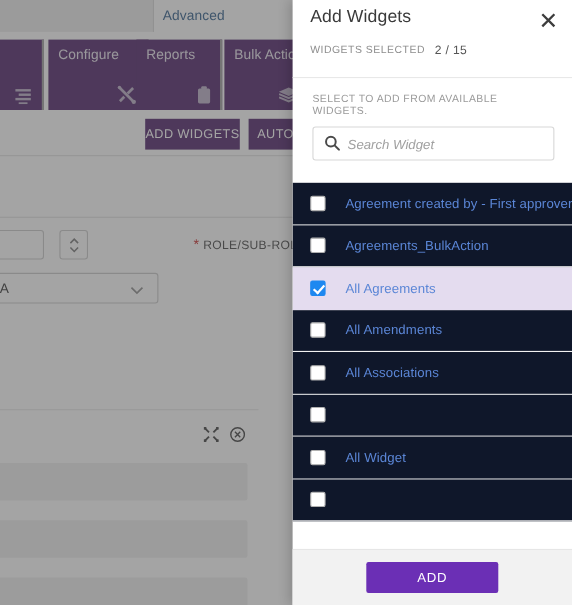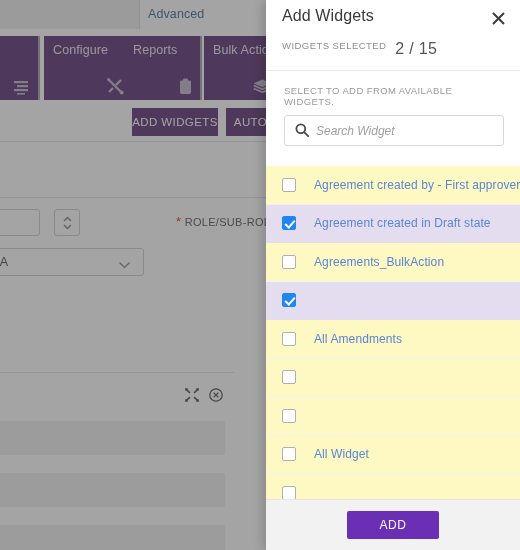--- a/index.html
+++ b/index.html
@@ -123,21 +123,21 @@
 
   .sel-count {
     flex: 0 0 auto; height: 31px;
     padding: 0 16px; display: flex; 
     border-bottom: 1px solid #e8e8e8;
   }
   .sel-count-label {
     font-size: 9.5px; color: #8e8e8e; letter-spacing: .45px; text-transform: uppercase;
   }
   .sel-count-val {
-    font-size: 16px; color: #555; letter-spacing: .3px; margin-left: 9px;
+    font-size: 11px; color: #555; letter-spacing: .3px; margin-left: 9px;
   }
 
   .instr {
     flex: 0 0 auto; padding: 14px 16px 8px 18px;
     font-size: 9.5px; color: #9a9a9a; letter-spacing: .4px; text-transform: uppercase;
   }
 
   .search-wrap { flex: 0 0 auto; padding: 0 16px 0 18px; }
   .search-box {
     position: relative; height: 31px;
@@ -161,21 +161,21 @@
     position: relative;
   }
   .list-wrap::-webkit-scrollbar { width: 5px; }
   .list-wrap::-webkit-scrollbar-track { background: #f4f4f4; }
   .list-wrap::-webkit-scrollbar-thumb { background: #b9b9b9; border-radius: 3px; }
 
   .wrow {
     height: 38.5px; display: flex; align-items: center;
     padding-left: 16px; cursor: pointer;
     border-bottom: 1px solid #f2f2f2;
-    background: #fef9c3;
+    background: #0f172a;
   }
   .wrow.selected { background: #e4dcef; border-bottom-color: #e4dcef; }
   .cb {
     width: 14px; height: 14px; flex: 0 0 auto;
     border: 1px solid #b0b0b0; border-radius: 2px; background: #fff;
     position: relative;
   }
   .wrow.selected .cb {
     background: #1e88f0; border-color: #1e88f0;
   }
@@ -188,21 +188,21 @@
   .wlabel {
     margin-left: 18px; font-size: 12px; color: #5b86d6; letter-spacing: .1px;
     white-space: nowrap;
   }
 
   .footer {
     flex: 0 0 auto; height: 50px; background: #f2f2f2;
     display: flex; align-items: center; justify-content: center;
   }
   .add-btn {
-    width: 92px; height: 28px; border: 0; border-radius: 2px;
+    width: 120px; height: 28px; border: 0; border-radius: 2px;
     background: #6b2fb5; color: #ffffff;
     font-family: "Liberation Sans", sans-serif;
     font-size: 12px; letter-spacing: .6px; cursor: pointer;
   }
 </style>
 </head>
 <body>
 
 <div id="app">
 
@@ -344,37 +344,35 @@
         </span>
         <input class="search-input" type="text" placeholder="Search Widget" style="">
       </div>
     </div>
 
     <div class="list-wrap">
       <div class="wrow">
         <span class="cb"></span>
         <span class="wlabel">Agreement created by - First approver</span>
       </div>
+      <div class="wrow">
+        <span class="cb"></span>
+        <span class="wlabel">Agreements_BulkAction</span>
+      </div>
       <div class="wrow selected">
         <span class="cb"></span>
-        <span class="wlabel">Agreement created in Draft state</span>
-      </div>
-      <div class="wrow">
-        <span class="cb"></span>
-        <span class="wlabel">Agreements_BulkAction</span>
-      </div>
-      <div class="wrow selected">
-        <span class="cb"></span>
+        <span class="wlabel">All Agreements</span>
       </div>
       <div class="wrow">
         <span class="cb"></span>
         <span class="wlabel">All Amendments</span>
       </div>
       <div class="wrow">
         <span class="cb"></span>
+        <span class="wlabel">All Associations</span>
       </div>
       <div class="wrow">
         <span class="cb"></span>
       </div>
       <div class="wrow">
         <span class="cb"></span>
         <span class="wlabel">All Widget</span>
       </div>
       <div class="wrow">
         <span class="cb"></span>

